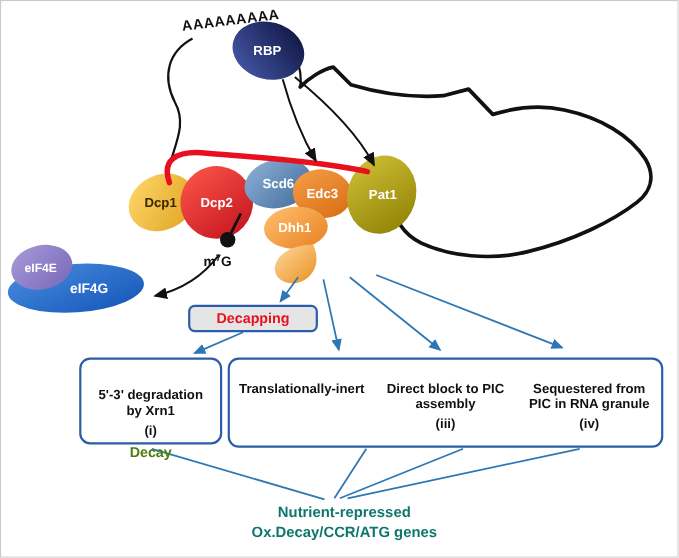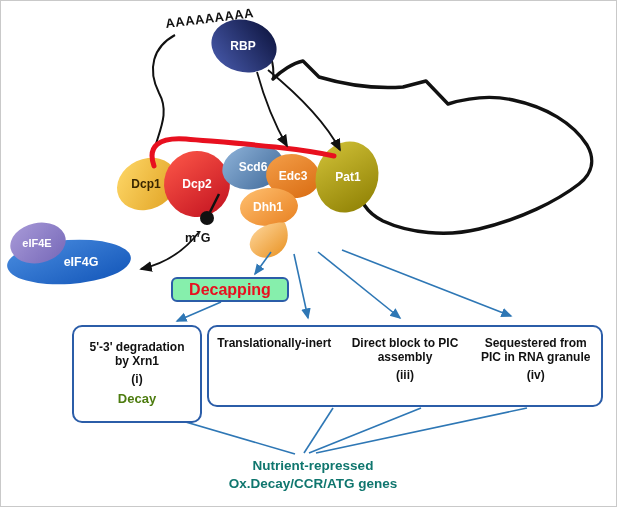--- a/index.html
+++ b/index.html
@@ -6,34 +6,34 @@
   #canvas {
     position:relative; width:617px; height:507px; background:#ffffff;
     border:1px solid #c9c9c9; box-sizing:border-box; overflow:hidden;
     font-family:"Liberation Sans", sans-serif;
   }
   #scene { position:absolute; left:0; top:0; }
   .panel {
     position:absolute; background:#fff; border:2px solid #2b5da8;
     border-radius:10px; box-sizing:border-box;
   }
-  #decay-box   { left:71px;  top:324px; width:130px; height:98px; padding-top:13px; }
-  #repression-box { left:206px; top:324px; width:396px; height:82px; padding-top:9px; }
+  #decay-box   { left:71px;  top:324px; width:130px; height:79px; padding-top:25px; }
+  #repression-box { left:206px; top:324px; width:396px; height:82px; padding-top:19px; }
   .bline { font-size:12px; font-weight:700; color:#111; text-align:center; line-height:1.18; }
   .numeral { margin-top:4px; }
   .box-title { font-size:13px; font-weight:700; color:#4d7c0f; text-align:center; }
   #decay-box .box-title { margin-top:5px; }
   .cols { display:flex; }
   .col { flex:1; padding:0 3px; }
   #repression-box .box-title { position:absolute; left:0; right:0; bottom:4px; }
   #decapping-box {
     position:absolute; left:170px; top:276px; width:118px; height:25px;
-    border:2px solid #2b5da8; border-radius:6px; background:#86efac;
+    border:2px solid #2b5da8; border-radius:6px; background:#e5e5e5;
     display:flex; align-items:center; justify-content:center;
-    font-size:16px; font-weight:700; color:#e8101f; box-sizing:border-box;
+    font-size:13px; font-weight:700; color:#e8101f; box-sizing:border-box;
   }
   #footer {
     position:absolute; left:197px; top:456px; width:230px; text-align:center;
     font-weight:700; color:#0f766e; font-size:13.5px; line-height:1.3;
   }
   svg text { font-family:"Liberation Sans", sans-serif; font-weight:bold; }
 </style>
 </head>
 <body>
 

